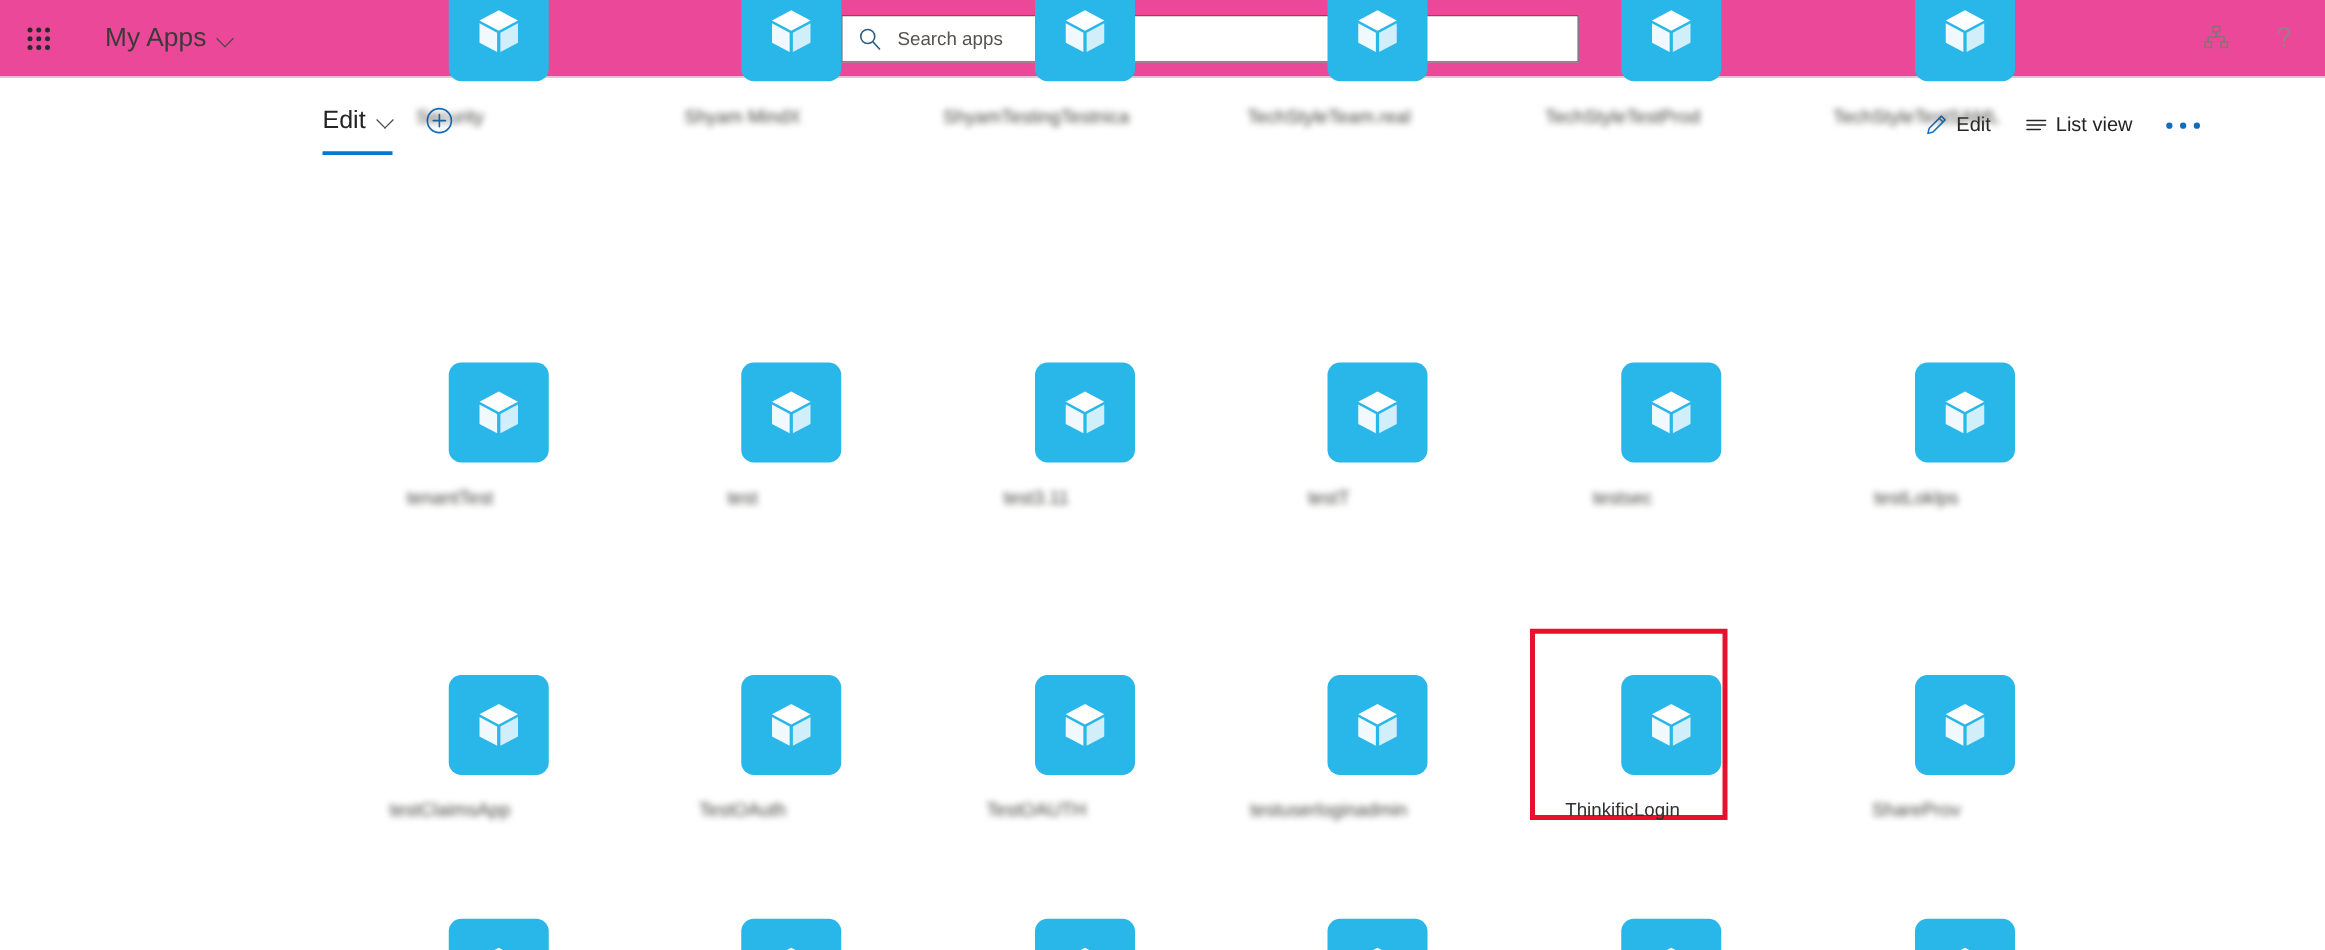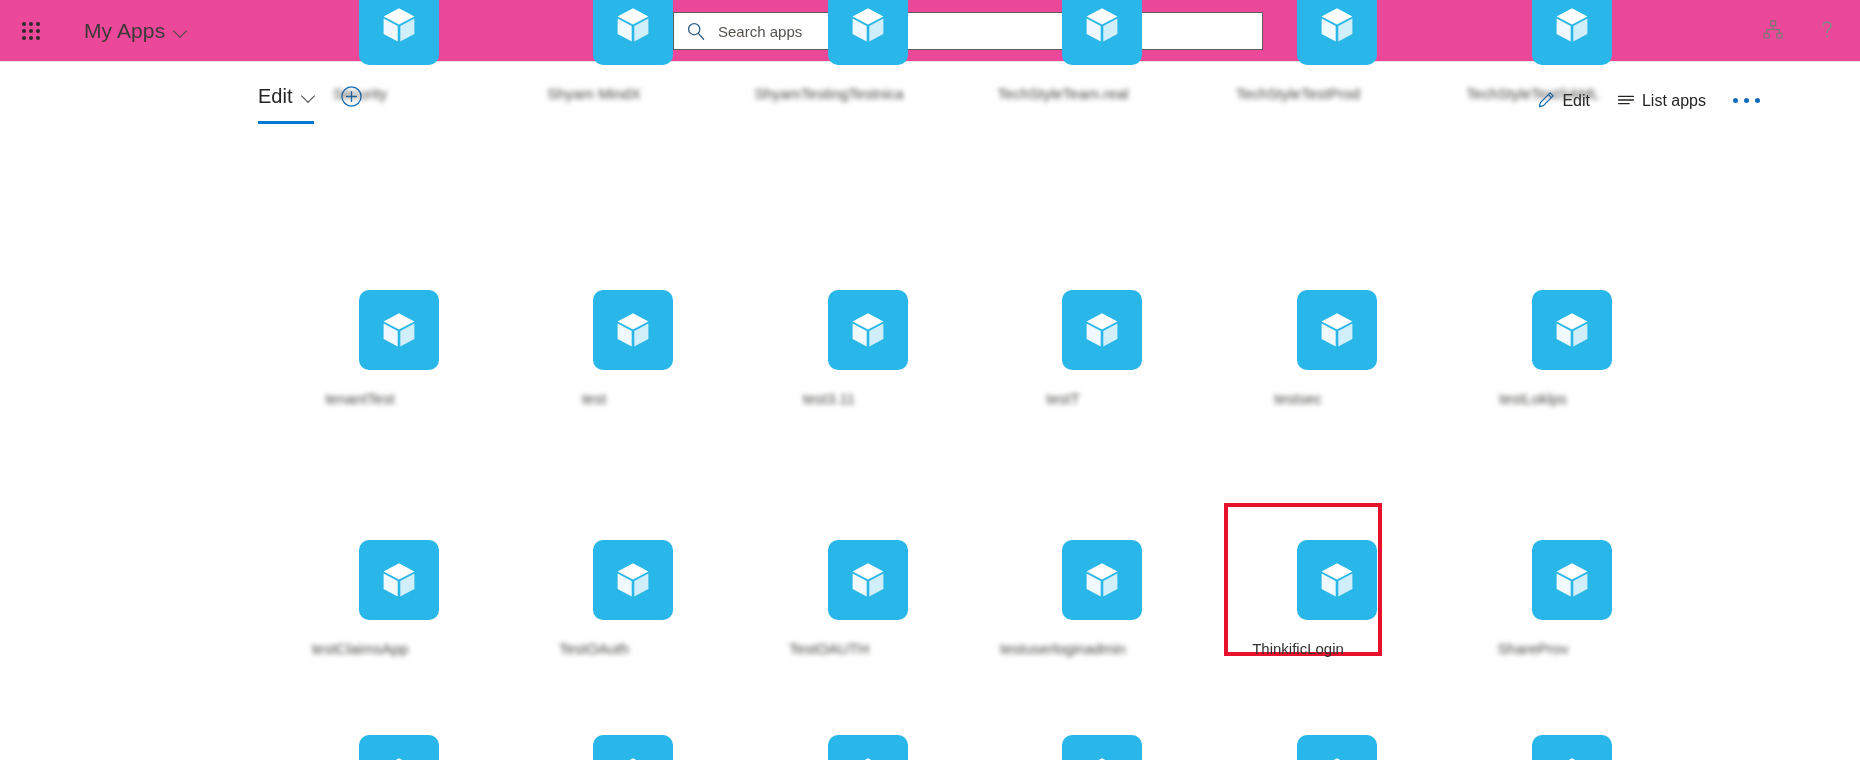--- a/index.html
+++ b/index.html
@@ -241,21 +241,21 @@
       </span>
       <span class="tb-label">Edit</span>
     </div>
 
     <div class="tb-item">
       <span class="tb-icon">
         <svg viewBox="0 0 20 20" fill="none">
           <path d="M2.6 6.4h14.8 M2.6 10h14.8 M2.6 13.6h10.6" stroke="#252423" stroke-width="1.3" stroke-linecap="round"></path>
         </svg>
       </span>
-      <span class="tb-label">List apps</span>
+      <span class="tb-label">List view</span>
     </div>
 
     <div id="more-button">
       <i></i>
       <i></i>
       <i></i>
     </div>
   </div>
 </div>
 

